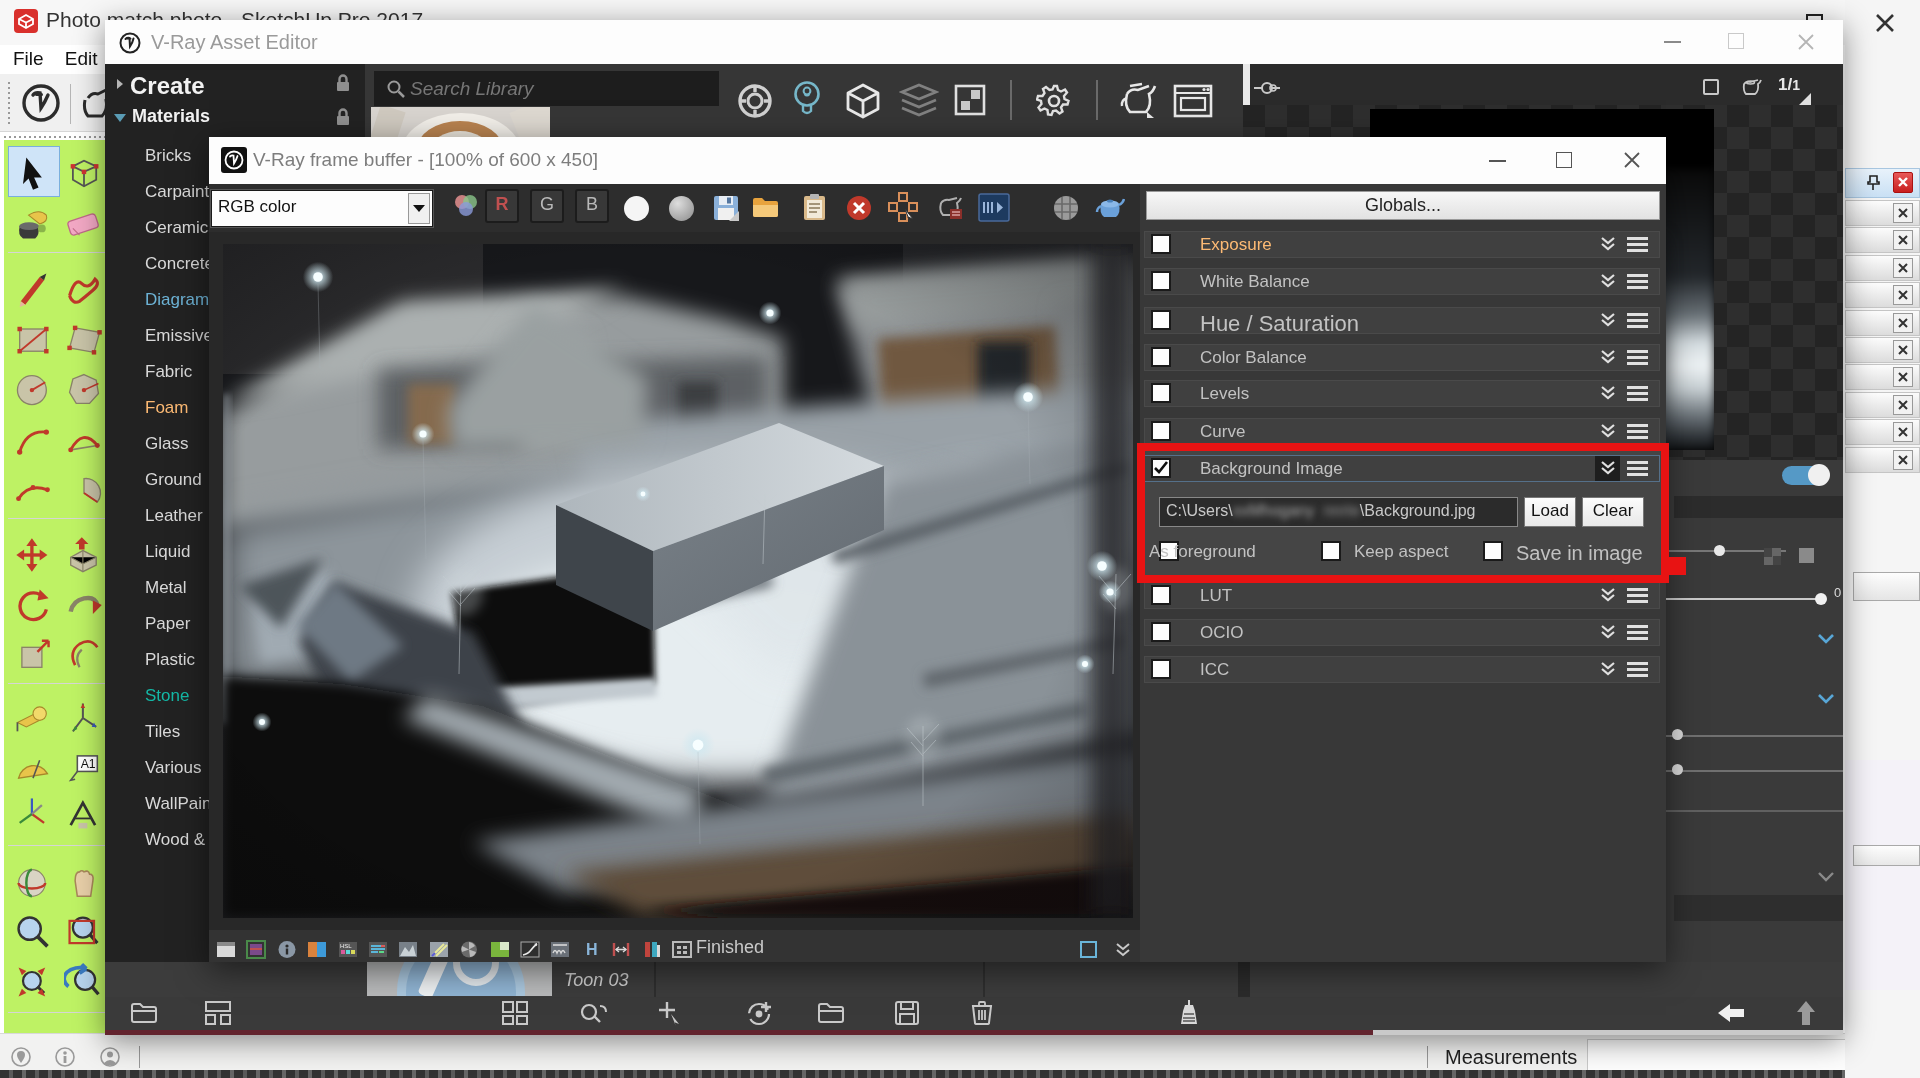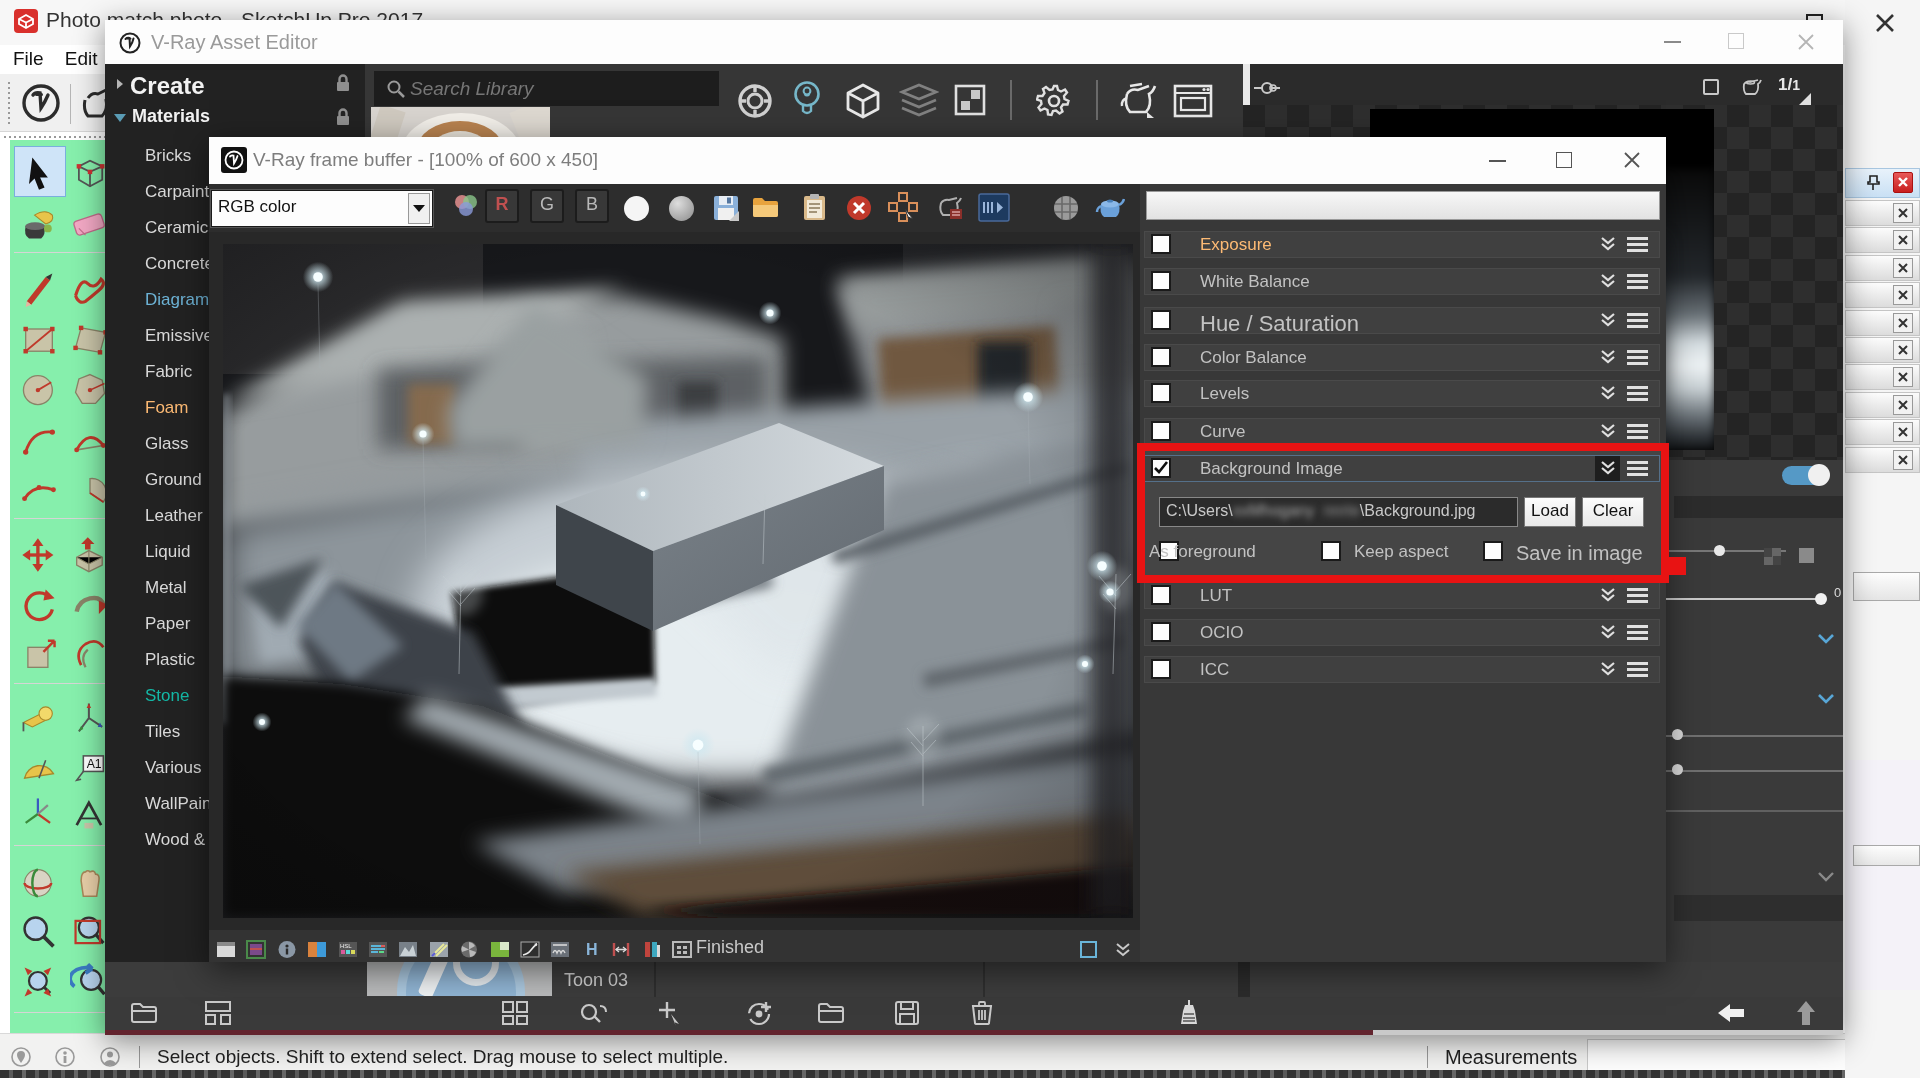--- a/index.html
+++ b/index.html
@@ -31,21 +31,21 @@
       <path d="M13 13 Q15 10 20 11 L21 26 Q25 20 28 13" fill="none" stroke="#2c2c2c" stroke-width="3.4" stroke-linecap="round"></path>
       <rect x="15" y="11" width="8" height="3" rx="1.5" fill="#2c2c2c"></rect>
     </svg>
   <div class="abs" style="left:70px;top:84px;width:1px;height:40px;background:#b5b5b5;"></div>
   <svg class="abs" style="left:82px;top:82px;" width="28" height="42" viewBox="0 0 28 42">
       <path d="M3 18 Q1 28 6 34 L20 34 Q26 28 24 18 Q27 15 28 10" fill="none" stroke="#2c2c2c" stroke-width="3"></path>
       <path d="M6 16 Q10 10 16 12 L24 8" fill="none" stroke="#2c2c2c" stroke-width="3"></path>
     </svg>
   <div class="abs" style="left:4px;top:136px;width:102px;height:2px;background:repeating-linear-gradient(to right,#999 0 2px,transparent 2px 5px);"></div>
 
-  <div class="abs" id="palette" style="left:10px;top:140px;width:107px;height:893px;background:#86efac;border-right:1px solid #e0e0e0;">
+  <div class="abs" id="palette" style="left:4px;top:140px;width:107px;height:893px;background:#bef264;border-right:1px solid #e0e0e0;">
       <div class="abs" style="left:4px;top:6px;width:52px;height:51px;background:#cfe4f8;border:1px solid #7aafdd;"></div>
       <svg class="abs" style="left:9px;top:13px;" width="40" height="40" viewBox="0 0 36 36">
         <path d="M12 4 L26 22 L19 22 L23 31 L18 33 L14 23 L9 28 Z" fill="#111"></path>
       </svg>
       <svg class="abs" style="left:60px;top:13px;" width="40" height="40" viewBox="0 0 36 36">
         <g fill="none" stroke="#555" stroke-width="1.6">
           <path d="M8 12 L18 7 L29 12 L29 24 L18 30 L8 24 Z"></path>
           <path d="M8 12 L18 17 L29 12 M18 17 L18 30"></path>
         </g>
         <g fill="#c33">
@@ -236,21 +236,20 @@
         <circle cx="10" cy="6" r="1.8" fill="#9a9a9a"></circle>
         <rect x="8.6" y="9" width="2.8" height="7" fill="#9a9a9a"></rect>
       </svg>
       <svg class="abs" style="left:100px;top:14px;" width="20" height="20" viewBox="0 0 20 20">
         <circle cx="10" cy="10" r="9" fill="none" stroke="#9a9a9a" stroke-width="1.6"></circle>
         <circle cx="10" cy="7.5" r="3" fill="#9a9a9a"></circle>
         <path d="M4 16 Q10 10 16 16 L16 18 L4 18 Z" fill="#9a9a9a"></path>
       </svg>
     </div>
   <div class="abs" style="left:139px;top:1046px;width:1px;height:22px;background:#999;"></div>
-  <div class="abs" style="left:157px;top:1046px;font-size:19px;color:#222;">Select objects. Shift to extend select. Drag mouse to select multiple.</div>
   <div class="abs" style="left:1427px;top:1046px;width:1px;height:22px;background:#999;"></div>
   <div class="abs" style="left:1445px;top:1046px;font-size:20px;color:#222;">Measurements</div>
   <div class="abs" style="left:1587px;top:1039px;width:297px;height:33px;background:#fdfdfd;border:1px solid #c9c9c9;"></div>
   <svg class="abs" style="left:1898px;top:1062px;" width="16" height="12" viewBox="0 0 16 12">
       <g fill="#b0b0b0">
         <rect x="12" y="0" width="3" height="3"></rect>
         <rect x="12" y="5" width="3" height="3"></rect>
         <rect x="12" y="10" width="3" height="2"></rect>
         <rect x="7" y="5" width="3" height="3"></rect>
         <rect x="7" y="10" width="3" height="2"></rect>
@@ -506,21 +505,21 @@
       <path d="M2 2 L9 9 L16 2" fill="none" stroke="#8a8a8a" stroke-width="2.4"></path>
     </svg>
   <div class="abs" style="left:1569px;top:875px;width:169px;height:26px;background:#2e2e2e;"></div>
 
   <div class="abs" style="left:0;top:942px;width:1738px;height:35px;background:#3c3c3c;"></div>
   <div class="abs" style="left:262px;top:942px;width:185px;height:34px;background:#b9babb;overflow:hidden;">
     <div class="abs" style="left:30px;top:-34px;width:128px;height:128px;background:#8fb3d2;border-radius:50%;border:9px solid #aac7de;"></div>
     <div class="abs" style="left:60px;top:-14px;width:15px;height:50px;background:#eef1f3;transform:rotate(24deg);border-radius:4px;"></div>
     <div class="abs" style="left:86px;top:-22px;width:46px;height:46px;border:7px solid #e4e9ed;border-radius:50%;background:transparent;"></div>
   </div>
-  <div class="abs" style="left:459px;top:950px;font-size:18px;color:#cfcfcf;">Toon 03</div>
+  <div class="abs" style="left:459px;top:950px;font-size:18px;color:#cfcfcf;font-style:italic;">Toon 03</div>
   <div class="abs" style="left:549px;top:942px;width:2px;height:35px;background:#2e2e2e;"></div>
   <div class="abs" style="left:878px;top:942px;width:2px;height:35px;background:#2e2e2e;"></div>
   <div class="abs" style="left:1133px;top:942px;width:12px;height:35px;background:#2b2b2b;"></div>
 
   <div class="abs" style="left:0;top:977px;width:1738px;height:34px;background:#3a3a3a;"></div>
   <div id="vaebottomicons">
       <svg class="abs" style="left:26px;top:982px;" width="26" height="22" viewBox="0 0 26 22">
         <path d="M1 4 Q1 2 3 2 L9 2 L12 5 L23 5 Q25 5 25 7 L25 18 Q25 20 23 20 L3 20 Q1 20 1 18 Z M1 9 L20 9 L25 9" fill="none" stroke="#c9c9c9" stroke-width="2"></path>
       </svg>
       <svg class="abs" style="left:100px;top:981px;" width="26" height="24" viewBox="0 0 26 24">
@@ -665,20 +664,21 @@
           <path d="M6 10 Q4 19 9 23 L21 23 Q26 19 24 10 Z" fill="#6aA0d9"></path>
           <ellipse cx="15" cy="10" rx="9" ry="3.5" fill="#8ab8e8"></ellipse>
           <path d="M24 11 Q28 9 29 5" stroke="#6aa0d9" stroke-width="2.5" fill="none"></path>
           <path d="M6 12 Q2 14 2 18" stroke="#6aa0d9" stroke-width="2.5" fill="none"></path>
           <ellipse cx="15" cy="7" rx="3" ry="1.5" fill="#4a80b9"></ellipse>
         </svg></div>
     </div>
 
   <div class="abs" style="left:931px;top:47px;width:526px;height:778px;background:#383838;"></div>
   <div class="abs" style="left:937px;top:54px;width:514px;height:29px;background:linear-gradient(to bottom,#f7f7f7,#e2e2e2);border:1px solid #999;"></div>
+  <div class="abs" style="left:937px;top:58px;width:514px;text-align:center;font-size:18px;color:#222;">Globals...</div>
   <div id="vfbrows">
       <div class="abs" style="left:931px;top:308px;width:522px;height:133px;background:#454545;border-top:2px solid #55708a;"></div>
       <div class="abs" style="left:935px;top:94px;width:516px;height:27px;background:#404040;border:1px solid #4a4a4a;"></div>
       <div class="abs" style="left:942px;top:97px;width:20px;height:20px;background:#fdfdfd;border:2px solid #1a1a1a;"></div>
       <div class="abs" style="left:991px;top:98px;font-size:17px;color:#fdba74;">Exposure</div>
       <svg class="abs" style="left:1391px;top:100px;" width="16" height="15" viewBox="0 0 16 15">
         <path d="M2 1 L8 6 L14 1 M2 7 L8 12 L14 7" stroke="#e0e0e0" stroke-width="2.2" fill="none"></path>
       </svg>
       <div class="abs" style="left:1418px;top:100px;width:21px;height:3.2px;background:#e0e0e0;box-shadow:0 6px #e0e0e0, 0 12px #e0e0e0;"></div>
       <div class="abs" style="left:935px;top:131px;width:516px;height:27px;background:#404040;border:1px solid #4a4a4a;"></div>

